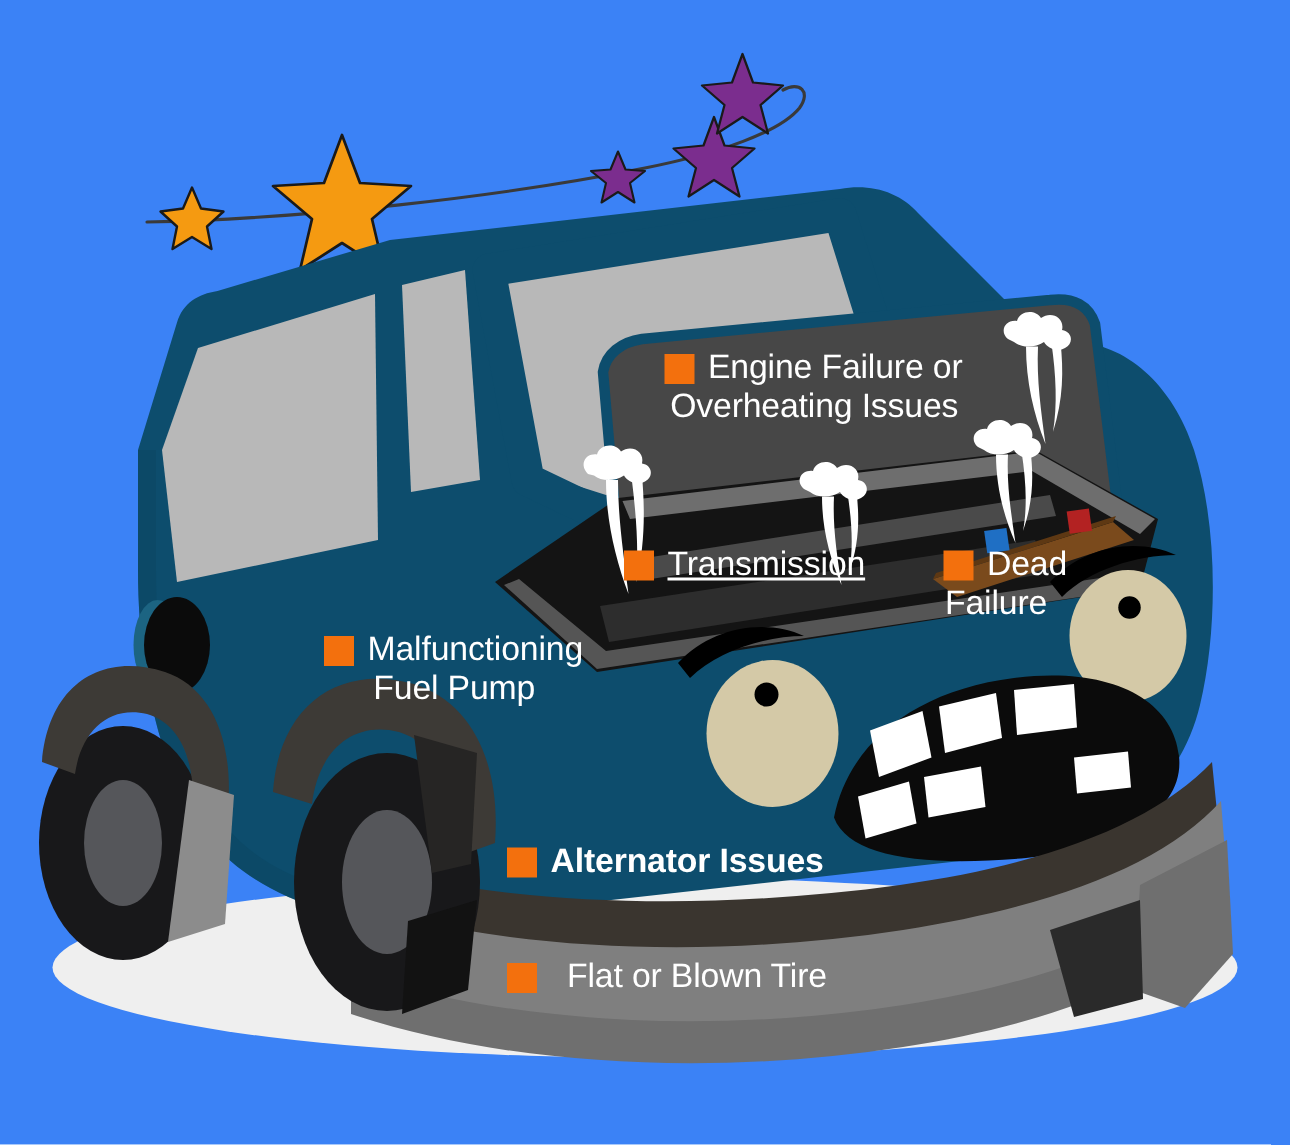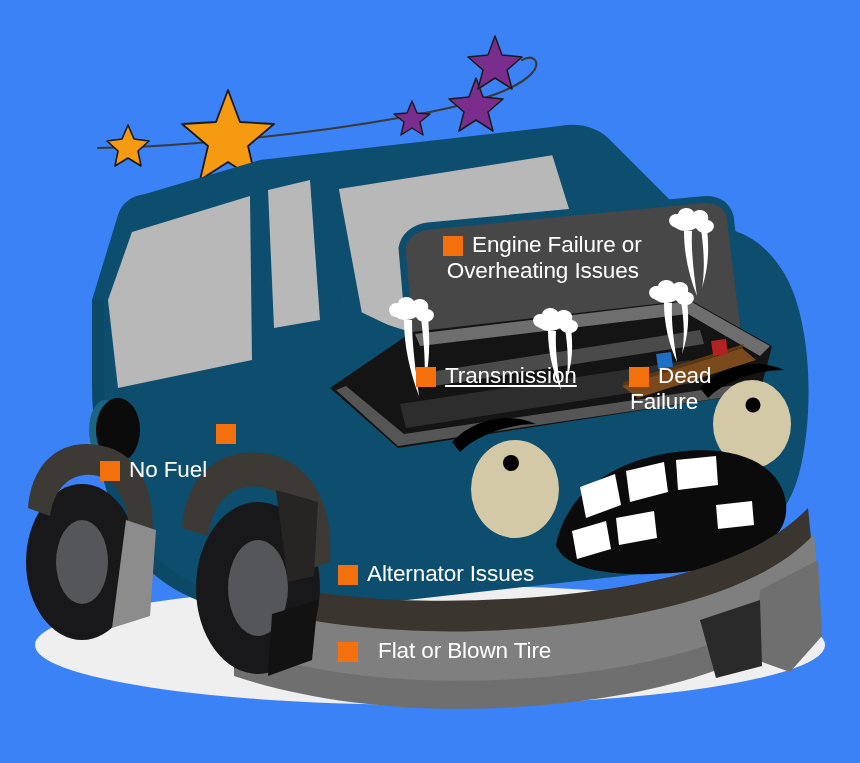--- a/index.html
+++ b/index.html
@@ -281,30 +281,27 @@
     <span class="cal-text" style="color: rgb(255, 255, 255); text-decoration: underline;"><span>Transmission</span></span>
   </div>
 
   <div class="cal-label ta-center" id="label-battery">
     <span class="cal-swatch" style="background: rgb(243, 112, 13);"></span>
     <span class="cal-text" style="color: rgb(255, 255, 255);"><span>Dead</span><span class="ln2">Failure</span></span>
   </div>
 
   <div class="cal-label ta-center" id="label-fuelpump">
     <span class="cal-swatch" style="background: rgb(243, 112, 13);"></span>
-  </div>
-
-  <div class="cal-label ta-left" id="label-nofuel">
-    <span class="cal-swatch" style="background: rgb(243, 112, 13);"></span>
-    <span class="cal-text" style="color: rgb(255, 255, 255);">No Fuel</span>
-  </div>
+    <span class="cal-text" style="color: rgb(255, 255, 255);"><span>Malfunctioning</span><span class="ln2">Fuel Pump</span></span>
+  </div>
+
 
   <div class="cal-label ta-left" id="label-alternator">
     <span class="cal-swatch" style="background: rgb(243, 112, 13);"></span>
-    <span class="cal-text" style="color: rgb(255, 255, 255);">Alternator Issues</span>
+    <span class="cal-text" style="color: rgb(255, 255, 255); font-weight: bold;">Alternator Issues</span>
   </div>
 
   <div class="cal-label ta-left" id="label-tire">
     <span class="cal-swatch" style="background: rgb(243, 112, 13);"></span>
     <span class="cal-text" style="color: rgb(255, 255, 255);">Flat or Blown Tire</span>
   </div>
 
 </div>
 
 </body></html>

